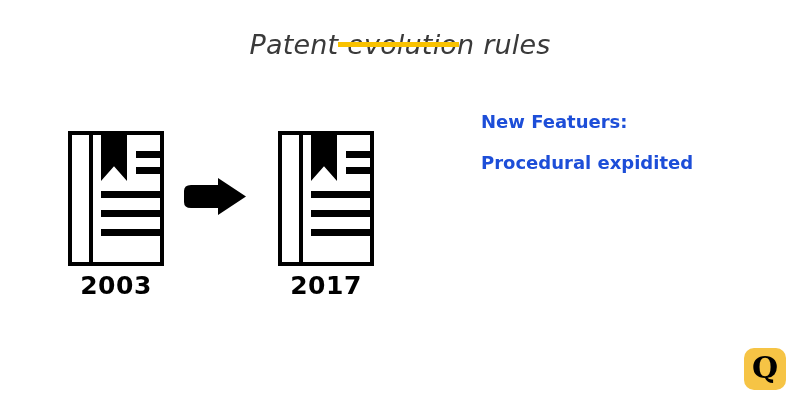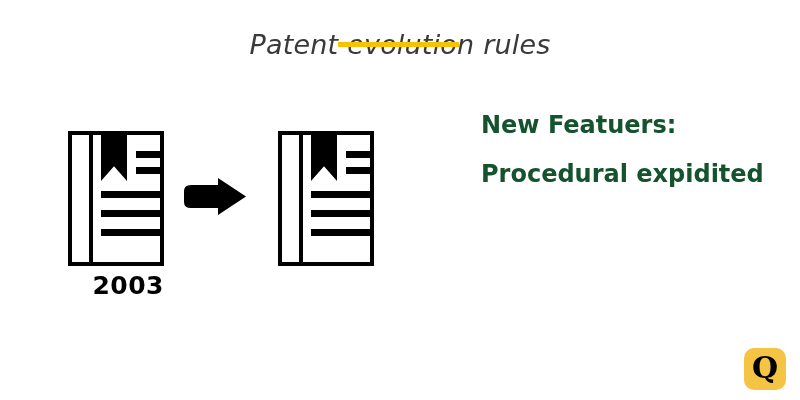--- a/index.html
+++ b/index.html
@@ -111,21 +111,21 @@
     position: absolute;
     top: 146px;
     width: 96px;
     text-align: center;
     font-family: "DejaVu Sans", sans-serif;
     font-weight: 700;
     font-size: 25px;
     color: #000000;
     letter-spacing: 0.5px;
   }
-  .year-1 { left: 8px; text-align: right; }
+  .year-1 { left: 8px; }
   .year-2 { left: 218px; }
 
   .arrow-wrap {
     position: absolute;
     left: 120px;
     top: 52px;
     width: 70px;
     height: 40px;
   }
   .arrow-wrap svg { display: block; }
@@ -133,22 +133,22 @@
   
   .features {
     position: absolute;
     left: 481px;
     top: 110px;
     width: 300px;
   }
   .feature-line {
     font-family: "DejaVu Sans", sans-serif;
     font-weight: 700;
-    font-size: 24px;
-    color: #14532d;
+    font-size: 18px;
+    color: #1d4ed8;
     line-height: 1.28;
     white-space: pre-line;
   }
   .feature-line + .feature-line {
     margin-top: 18px;
   }
 
   
   .q-badge {
     position: absolute;
@@ -207,20 +207,21 @@
       <div class="book-spine"></div>
       <div class="book-page">
         <div class="book-ribbon"></div>
         <div class="book-line short s1"></div>
         <div class="book-line short s2"></div>
         <div class="book-line long l1"></div>
         <div class="book-line long l2"></div>
         <div class="book-line long l3"></div>
       </div>
     </div>
+    <div class="book-year year-2">2017</div>
 
   </div>
 
   <div class="features">
     <div class="feature-line">New Featuers:</div>
     <div class="feature-line">Procedural expidited</div>
   </div>
 
   <div class="q-badge">
     <span class="q-badge-letter">Q</span>

